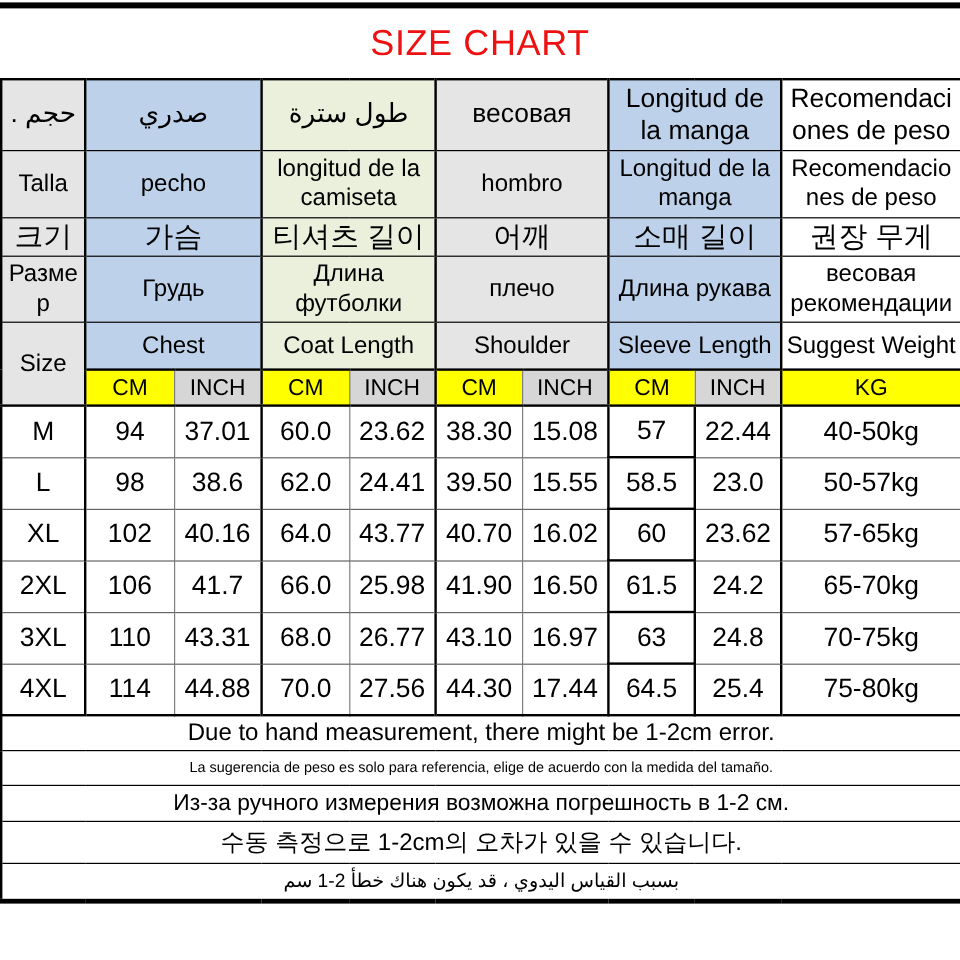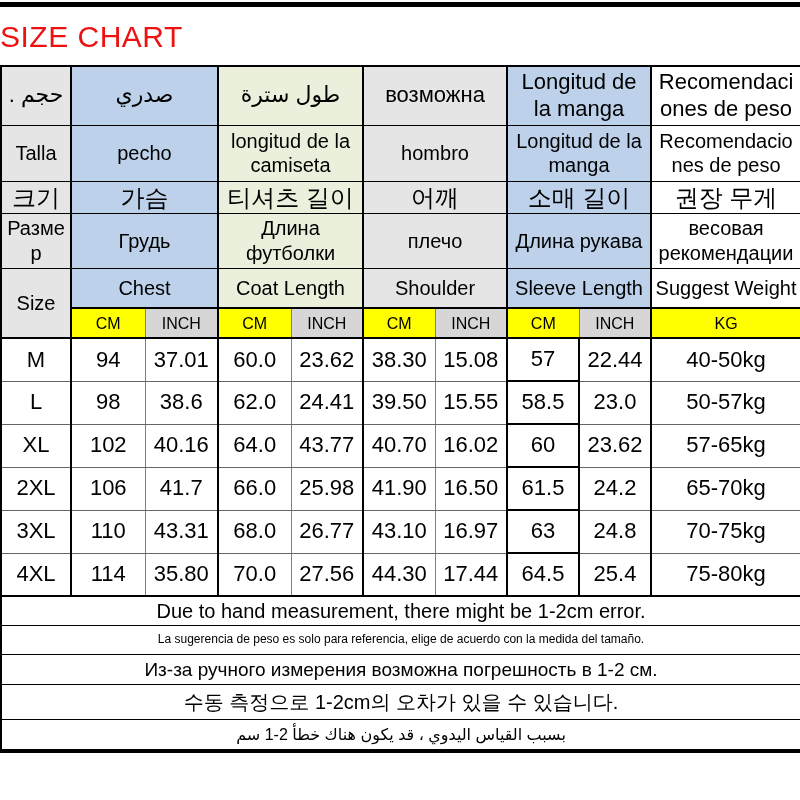--- a/index.html
+++ b/index.html
@@ -3,21 +3,21 @@
 <meta charset="utf-8">
 <style>
   * { box-sizing: border-box; }
   html,body { margin:0; padding:0; }
   body {
     width:800px; height:800px; background:#ffffff; color:#000;
     font-family:"Liberation Sans","DejaVu Sans",sans-serif;
   }
   .top-bar { height:5px; background:#000; margin-top:2px; }
   .chart-title {
-    text-align:left; color:#ee1111; font-size:30px;
+    text-align:center; color:#ee1111; font-size:30px;
     letter-spacing:0.5px; padding:13px 0 11px; font-weight:normal;
   }
   table.size-table {
     width:800px; border-collapse:collapse; table-layout:fixed;
     border:2px solid #000;
   }
   td {
     border:1px solid #000; text-align:center; vertical-align:middle;
     padding:1px 2px; overflow-wrap:anywhere; line-height:1.22;
   }
@@ -31,21 +31,21 @@
   .cmc { border-right-color:#7f7f7f; }       
   .inc { border-left-color:#7f7f7f; }
   .box2{ border:2px solid #000; }            
 
   tr.r-ar { height:59px; } tr.r-ar td { font-size:22px; }
   tr.r-es { height:56px;margin-left:12px; } tr.r-es td { font-size:20px; }
   tr.r-ko { height:27px; } tr.r-ko td { font-size:24px; }
   tr.r-ru { height:55px; } tr.r-ru td { font-size:20px; }
   tr.r-en { height:40px; } tr.r-en td { font-size:20px; }
   tr.r-units { height:30px; }
-  tr.r-units td { font-size:16px; border-top-width:2px; border-bottom-width:2px; }
+  tr.r-units td { font-size:19px; border-top-width:2px; border-bottom-width:2px; }
   .size-label { font-size:27px; border-bottom-width:2px; }
 
   tr.data { height:43px; }
   tr.data td { font-size:22px; border-top-color:#666; border-bottom-color:#666; }
   tr.data td.box2 { border-color:#000; }
 
   tr.noterow td { border-left-width:2px; border-right-width:2px; }
   tr.note-en { height:29px; } tr.note-en td { font-size:20px; border-top-width:2px; }
   tr.note-es { height:29px; } tr.note-es td { font-size:12px; }
   tr.note-ru { height:30px;padding-left:25px; } tr.note-ru td { font-size:19px; }
@@ -70,21 +70,21 @@
       <col style="width:72px">
       <col style="width:72px">
     <col style="width:150px">
   </colgroup>
 
   <tbody>
       <tr class="r-ar">
     <td class="peach">. حجم</td>
     <td class="blue gL" colspan="2">صدري</td>
     <td class="green gL" colspan="2">طول سترة</td>
-    <td class="peach gL" colspan="2">возможна</td>
+    <td class="peach gL" colspan="2">весовая</td>
     <td class="blue gL" colspan="2">Longitud de la manga</td>
     <td class="gL">Recomendaciones de peso</td>
   </tr>
 
   <tr class="r-es">
     <td class="peach">Talla</td>
     <td class="blue gL" colspan="2">pecho</td>
     <td class="green gL" colspan="2">longitud de la camiseta</td>
     <td class="peach gL" colspan="2">hombro</td>
     <td class="blue gL" colspan="2">Longitud de la manga</td>
@@ -186,21 +186,21 @@
     <td class="inc">26.77</td>
     <td class="gL cmc">43.10</td>
     <td class="inc">16.97</td>
     <td class="box2">63</td>
     <td class="inc">24.8</td>
     <td class="gL">70-75kg</td>
   </tr>
   <tr class="data">
     <td>4XL</td>
     <td class="gL cmc">114</td>
-    <td class="inc">35.80</td>
+    <td class="inc">44.88</td>
     <td class="gL cmc">70.0</td>
     <td class="inc">27.56</td>
     <td class="gL cmc">44.30</td>
     <td class="inc">17.44</td>
     <td class="box2">64.5</td>
     <td class="inc">25.4</td>
     <td class="gL">75-80kg</td>
   </tr>
 
   <tr class="noterow note-en">

